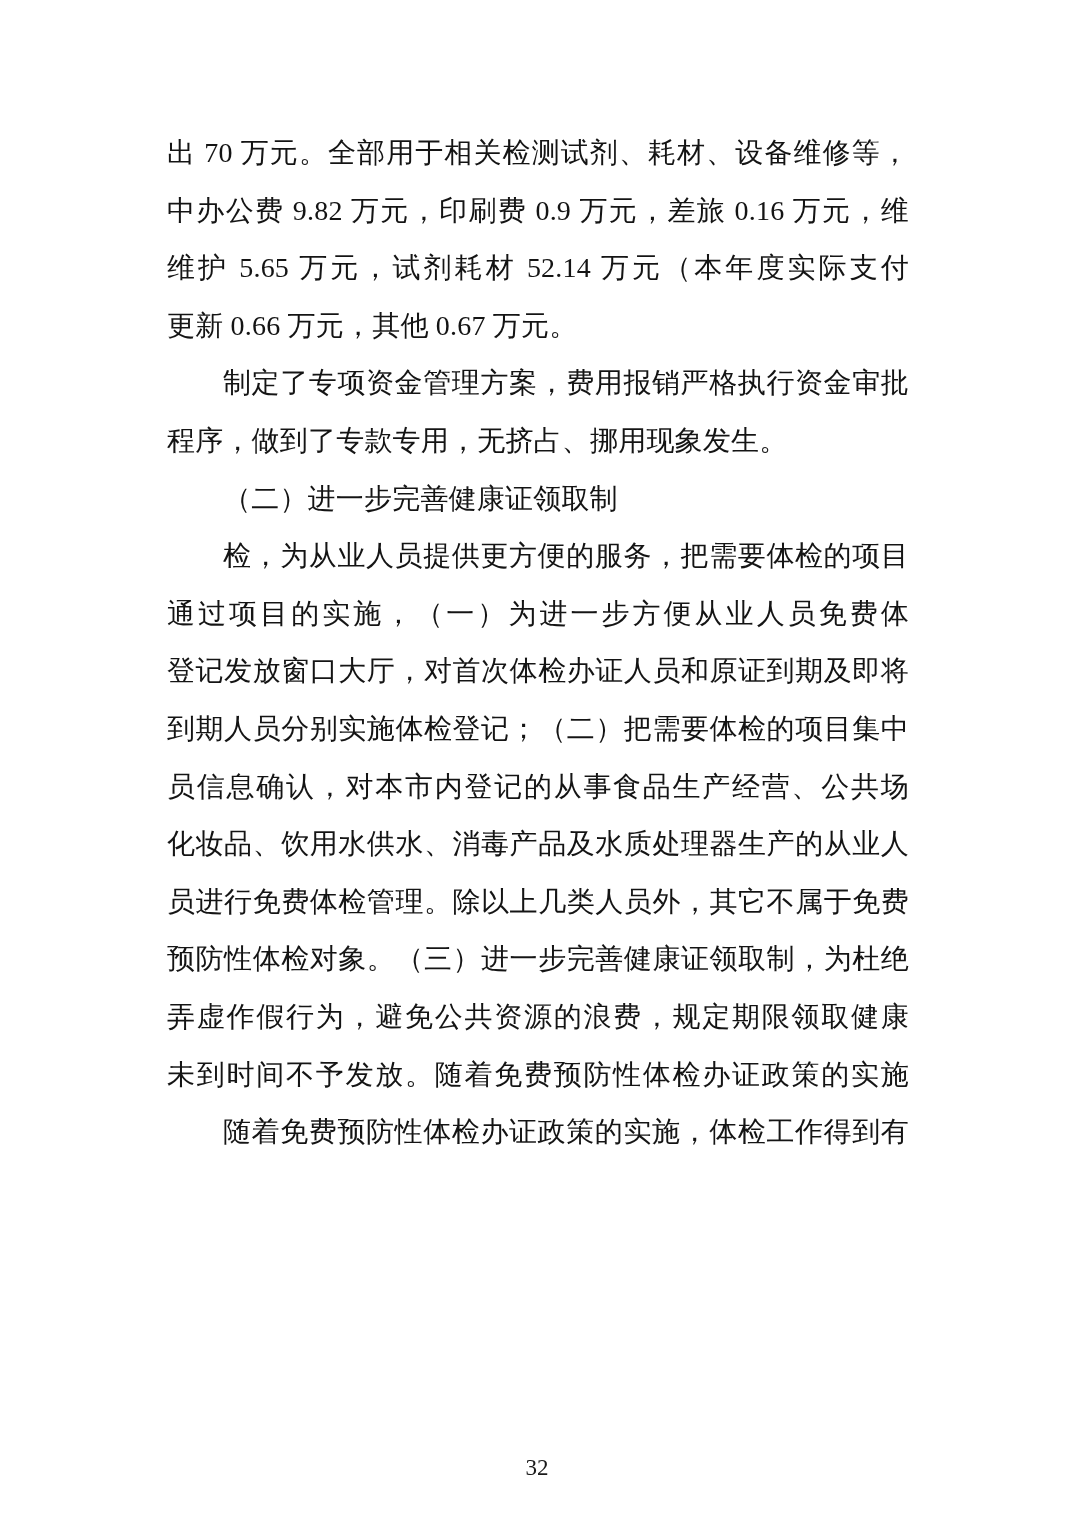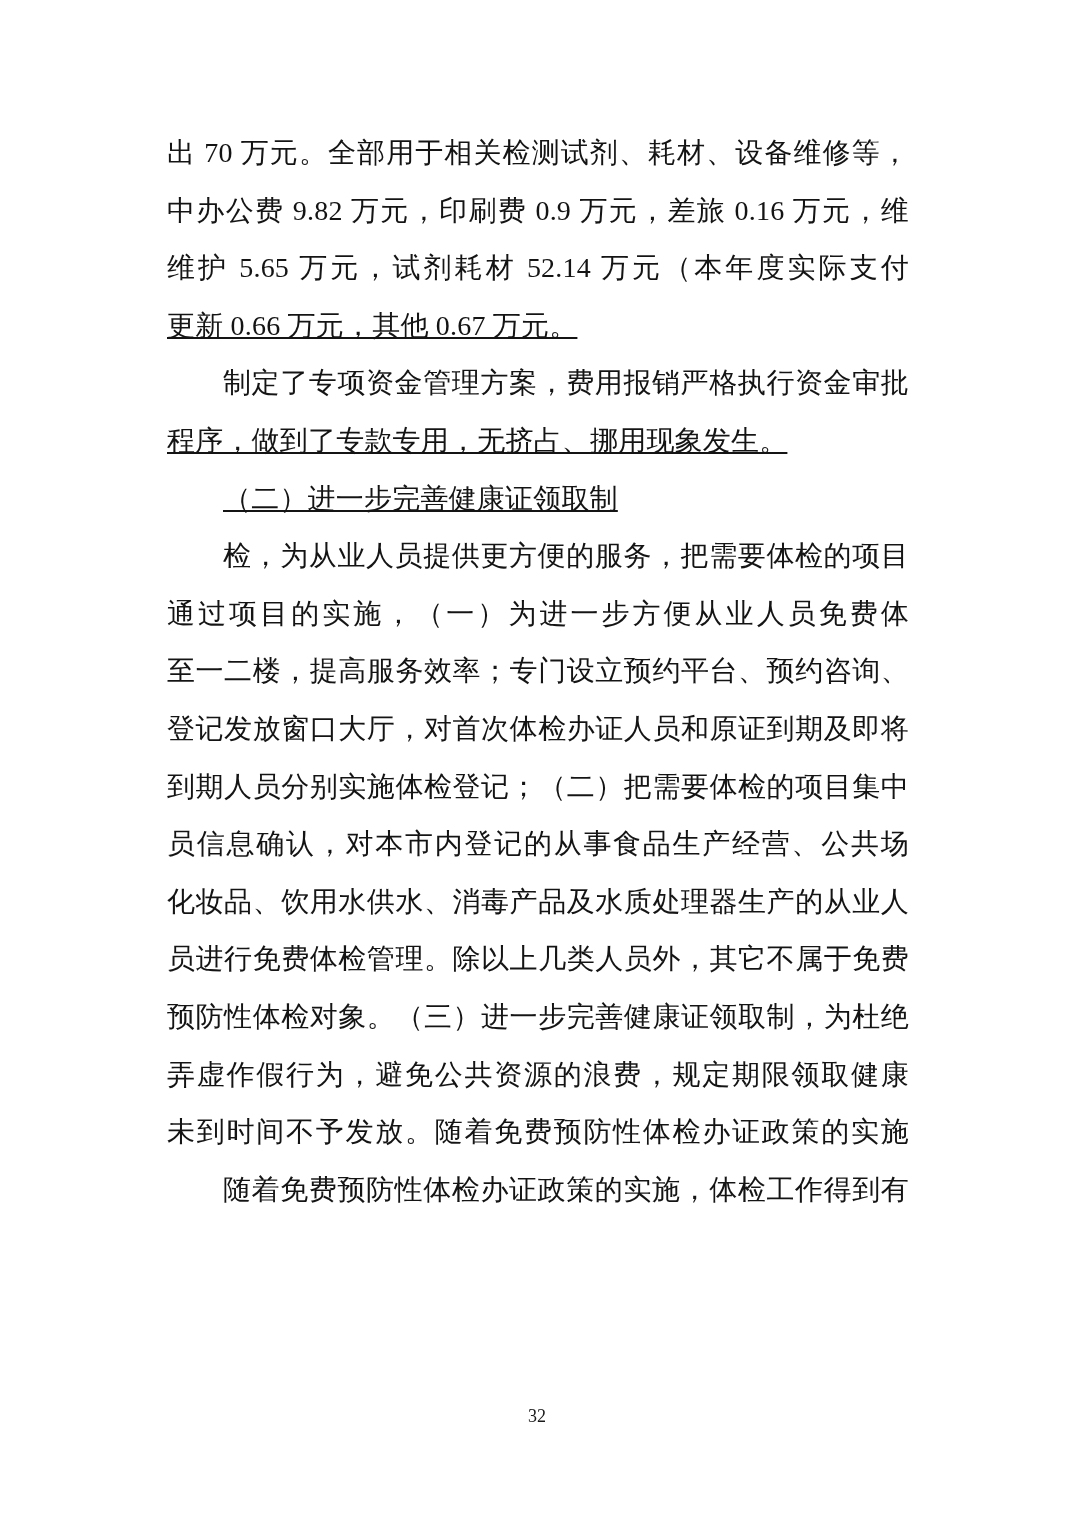--- a/index.html
+++ b/index.html
@@ -32,32 +32,31 @@
     height: 57.6px;
     white-space: normal;
     overflow: hidden;
     text-align: justify;
     text-align-last: justify;
     letter-spacing: 0.2px;
   }
   .line.no-stretch {
     text-align: right;
     text-align-last: left;
-    text-decoration: underline;
   }
   .para.indent .line:first-child {
     text-indent: 2em;
   }
   .page-number {
     position: absolute;
-    top: 1402px;
+    top: 1454px;
     left: 0;
     width: 100%;
     text-align: center;
-    font-size: 18px;
+    font-size: 23px;
     line-height: 28px;
     color: #1a1a1a;
   }
 </style>
 </head>
 <body>
 
 <div class="page">
   <div class="text-body">
       <div class="para">
@@ -69,21 +68,20 @@
       <div class="para indent">
         <div class="line">制定了专项资金管理方案，费用报销严格执行资金审批</div>
         <div class="line no-stretch">程序，做到了专款专用，无挤占、挪用现象发生。</div>
       </div>
       <div class="para indent">
         <div class="line no-stretch">（二）进一步完善健康证领取制</div>
       </div>
       <div class="para indent">
         <div class="line">检，为从业人员提供更方便的服务，把需要体检的项目集中</div>
         <div class="line">通过项目的实施，（一）为进一步方便从业人员免费体</div>
-        <div class="line">至一二楼，提高服务效率；专门设立预约平台、预约咨询、</div>
         <div class="line">登记发放窗口大厅，对首次体检办证人员和原证到期及即将</div>
         <div class="line">到期人员分别实施体检登记；（二）把需要体检的项目集中</div>
         <div class="line">员信息确认，对本市内登记的从事食品生产经营、公共场所、</div>
         <div class="line">化妆品、饮用水供水、消毒产品及水质处理器生产的从业人</div>
         <div class="line">员进行免费体检管理。除以上几类人员外，其它不属于免费</div>
         <div class="line">预防性体检对象。（三）进一步完善健康证领取制，为杜绝</div>
         <div class="line">弄虚作假行为，避免公共资源的浪费，规定期限领取健康证，</div>
         <div class="line">未到时间不予发放。随着免费预防性体检办证政策的实施</div>
       </div>
       <div class="para indent">

